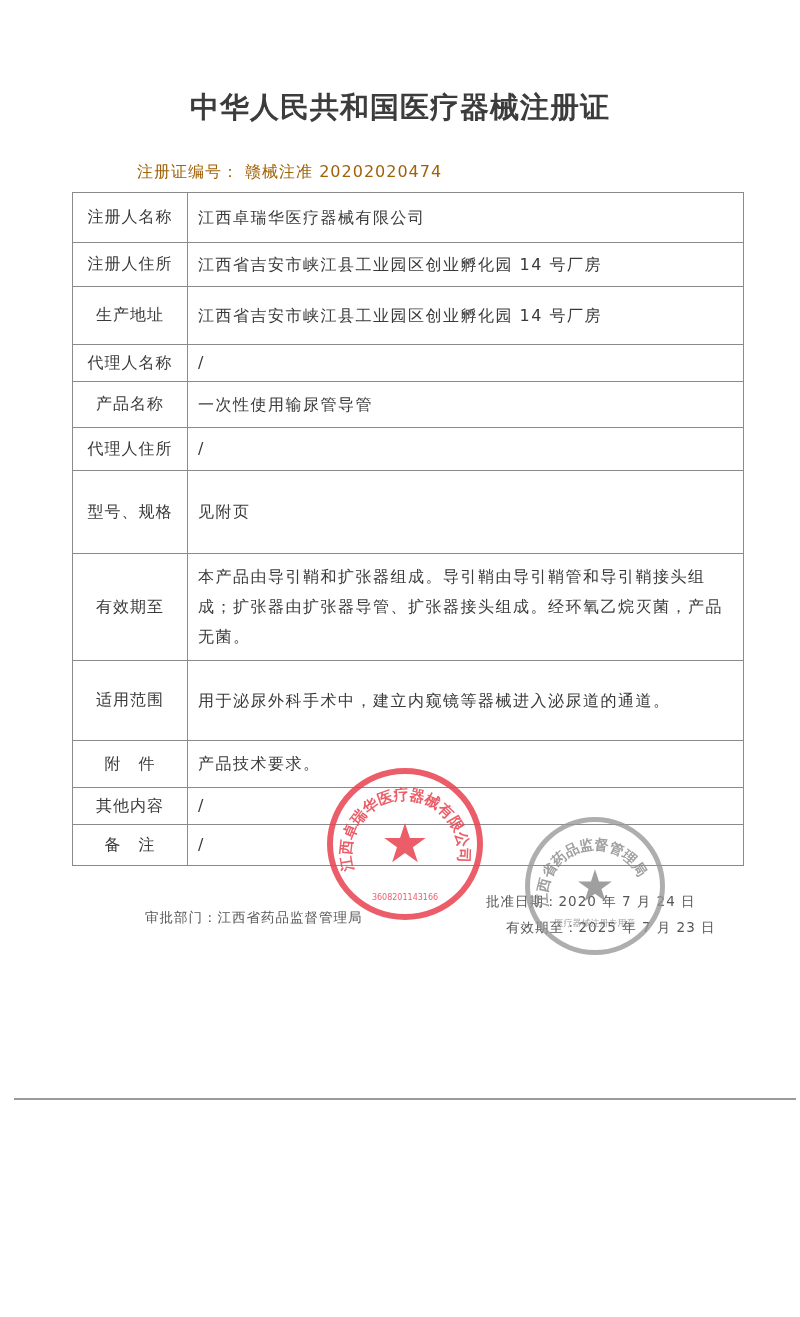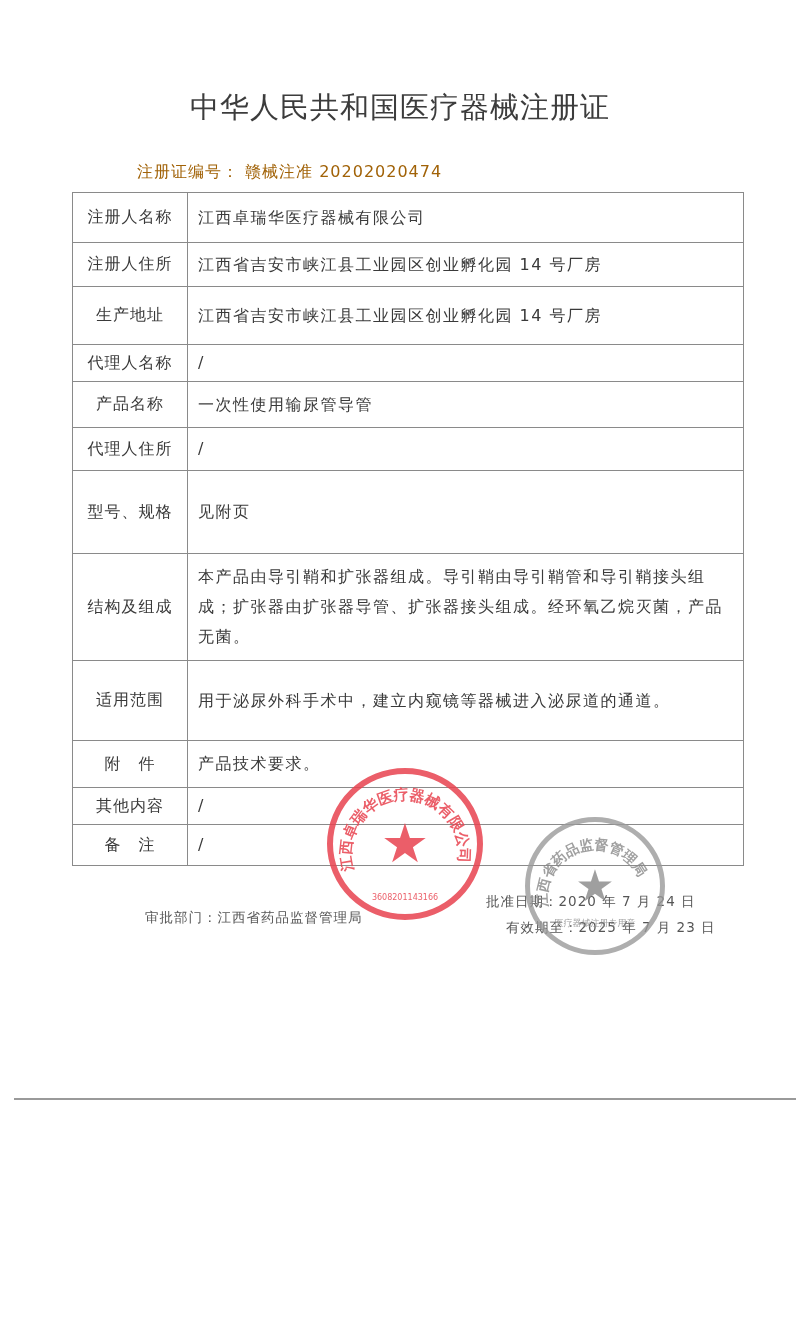--- a/index.html
+++ b/index.html
@@ -1,21 +1,21 @@
 <!DOCTYPE html>
 <html><head>
 <meta charset="utf-8">
 <style>
   html, body { margin: 0; padding: 0; background: #ffffff; }
   body { width: 800px; height: 1317px; position: relative; overflow: hidden;
          font-family: "DejaVu Sans", "Liberation Sans", sans-serif; color: #3a3a3a; }
   .page { position: absolute; left: 14px; top: 0; width: 782px; height: 1098px;
           border-bottom: 2px solid #9a9a9a; background: #fff; }
   .title { position: absolute; left: 0; top: 88px; width: 800px; text-align: center;
-           font-family: "DejaVu Serif", "Liberation Serif", serif; font-weight: normal;
+           font-family: "DejaVu Serif", "Liberation Serif", serif; font-weight: bold;
            font-size: 29px; letter-spacing: 1px; color: #3c3c3c; }
   .regno { position: absolute; left: 137px; top: 162px; font-size: 16px; color: #a16207; letter-spacing: 1px; }
   table.cert { position: absolute; left: 72px; top: 192px; width: 672px; border-collapse: collapse; }
   table.cert td { border: 1px solid #8a8a8a; font-size: 16px; color: #3a3a3a; }
   td.label { width: 112px; text-align: center; letter-spacing: 1px; }
   td.value { padding-left: 10px; padding-right: 6px; line-height: 30px; letter-spacing: 1.5px; }
   .footer { position: absolute; font-size: 13.5px; color: #555; letter-spacing: 1px; }
   .seal { position: absolute; border-radius: 50%; }
   .seal-red { left: 327px; top: 768px; width: 156px; height: 152px; border: 6px solid #e8434f;
               box-sizing: border-box; opacity: 0.85; }
@@ -62,21 +62,21 @@
       </tr>
       <tr style="height: 43px;">
         <td class="label">代理人住所</td>
         <td class="value">/</td>
       </tr>
       <tr style="height: 83px;">
         <td class="label">型号、规格</td>
         <td class="value">见附页</td>
       </tr>
       <tr style="height: 107px;">
-        <td class="label">结构及组成</td>
+        <td class="label">有效期至</td>
         <td class="value">本产品由导引鞘和扩张器组成。导引鞘由导引鞘管和导引鞘接头组成；扩张器由扩张器导管、扩张器接头组成。经环氧乙烷灭菌，产品无菌。</td>
       </tr>
       <tr style="height: 80px;">
         <td class="label">适用范围</td>
         <td class="value">用于泌尿外科手术中，建立内窥镜等器械进入泌尿道的通道。</td>
       </tr>
       <tr style="height: 47px;">
         <td class="label">附　件</td>
         <td class="value">产品技术要求。</td>
       </tr>

